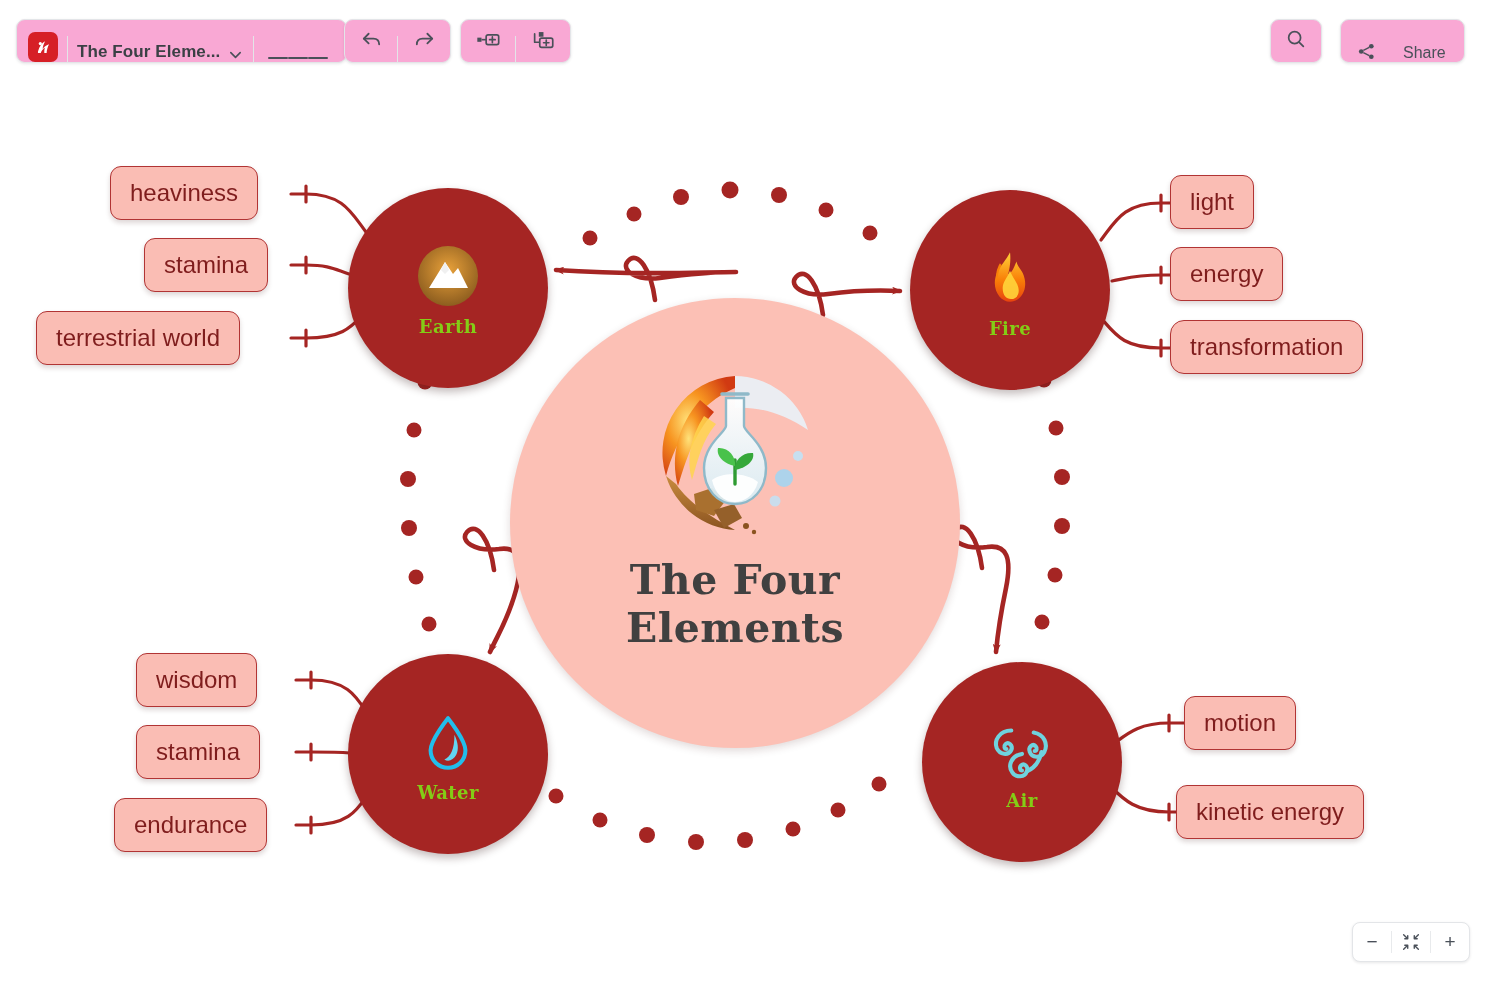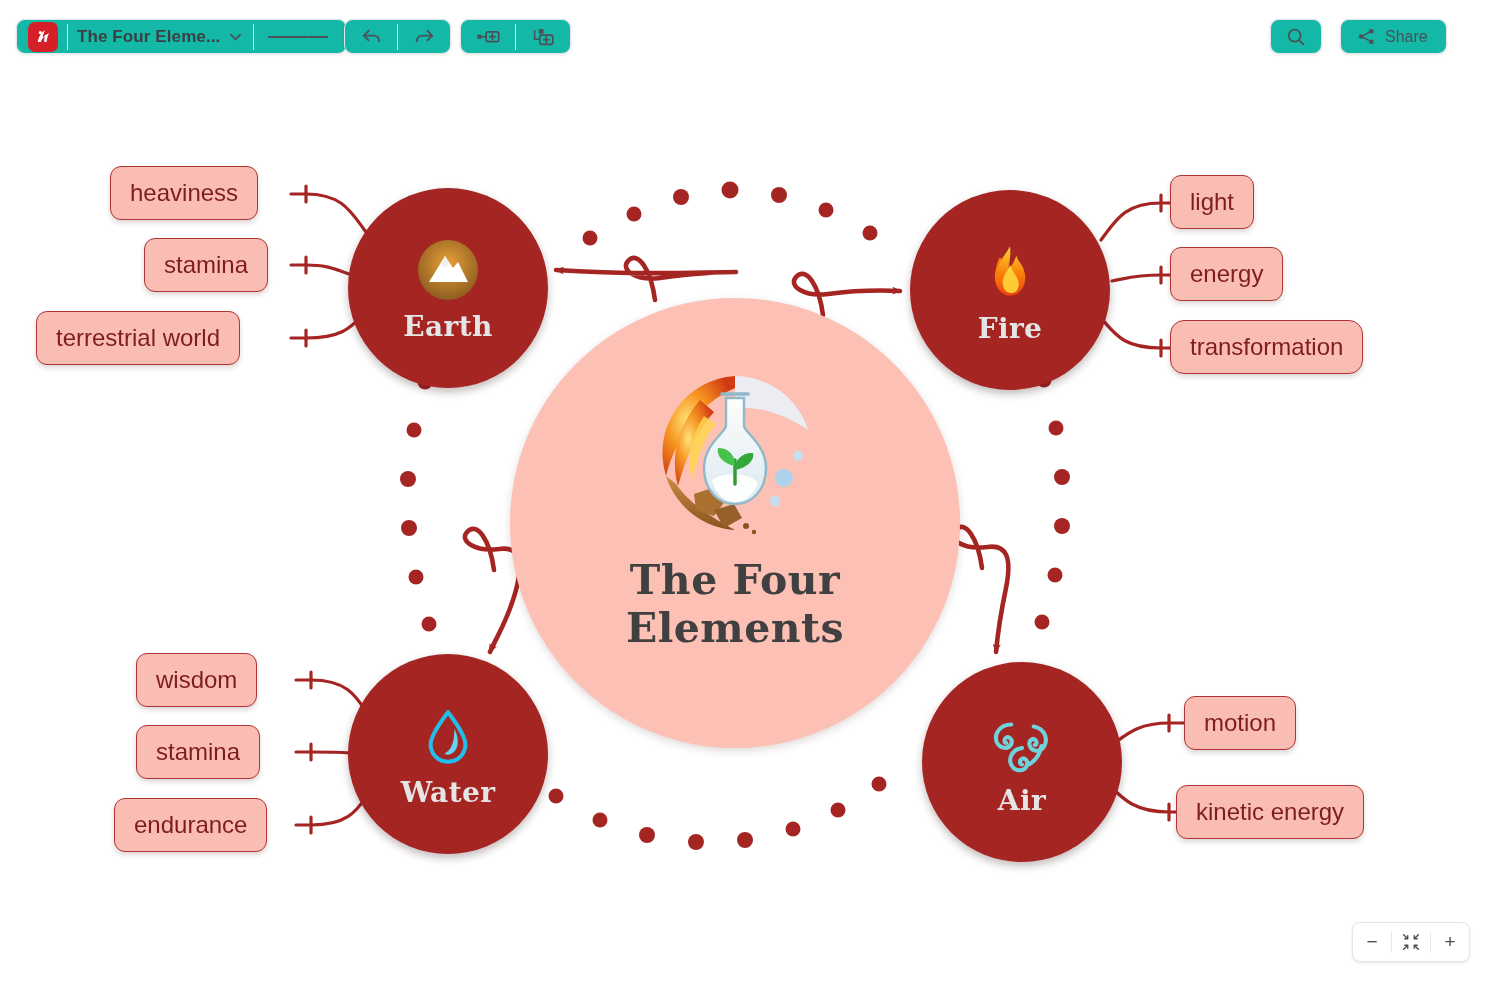--- a/index.html
+++ b/index.html
@@ -9,24 +9,24 @@
     background: #ffffff;
     font-family: "Liberation Sans", sans-serif;
     overflow: hidden;
   }
   #app { position: relative; width: 1490px; height: 981px; background:#fff; }
 
   
   .toolbar { position:absolute; top:0; left:0; width:1490px; height:88px; z-index:40; }
 
   .tb-group {
-    position:absolute; display:flex; align-items:center;
-    background:#14b8a6; border:1px solid #e3e5e8; border-radius:9px;
+    position:absolute; display:flex; align-items:flex-end;
+    background:#f9a8d4; border:1px solid #e3e5e8; border-radius:9px;
     box-shadow:0 1px 3px rgba(20,20,30,.10);
-    height:35px;
+    height:44px;
   }
   .tb-sep { width:1px; height:26px; background:#e3e5e8; }
 
   #group-doc { left:16px; top:19px; padding:0 4px; }
   .logo-mark {
     width:30px; height:30px; border-radius:7px; background:#D61F26;
     margin:0 9px 0 7px; display:flex; align-items:center; justify-content:center;
     flex:0 0 auto;
   }
   .doc-title {
@@ -36,21 +36,21 @@
   .caret { margin:0 10px 0 5px; display:flex; align-items:center; }
   .hamb { padding:0 14px; display:flex; align-items:center; cursor:pointer; }
   .hamb span { display:block; width:20px; height:2px; background:#4a5059; border-radius:2px; margin:3px 0; }
 
   #group-undo { left:344px; top:19px; }
   #group-add  { left:460px; top:19px; }
   .tb-btn { width:52px; height:46px; display:flex; align-items:center; justify-content:center; cursor:pointer; }
   .tb-btn.wide { width:54px; }
 
   #group-search { left:1270px; top:19px; width:52px; justify-content:center; }
-  #group-share  { left:1340px; top:19px; padding:0 18px 0 15px; gap:8px; cursor:pointer; }
+  #group-share  { left:1340px; top:19px; padding:0 18px 0 15px; gap:26px; cursor:pointer; }
   .share-label { font-size:16px; color:#4a5059; }
 
   
   #zoom-ctl {
     position:absolute; left:1352px; top:922px; height:40px;
     display:flex; align-items:center; z-index:40;
     background:#fff; border:1px solid #e3e5e8; border-radius:8px;
     box-shadow:0 1px 3px rgba(20,20,30,.10);
   }
   .zbtn { width:38px; height:38px; display:flex; align-items:center; justify-content:center; cursor:pointer; color:#4a5059; font-size:19px; }
@@ -75,21 +75,21 @@
   }
 
   
   .elem-node {
     position:absolute; width:200px; height:200px; border-radius:50%;
     background:#A52523; box-shadow:0 4px 9px rgba(40,10,10,.28);
     display:flex; flex-direction:column; align-items:center; justify-content:center;
     z-index:22; cursor:pointer;
   }
   .elem-icon { width:72px; height:72px; display:flex; align-items:center; justify-content:center; margin-bottom:4px; }
-  .elem-label { font-family:"DejaVu Serif", serif; font-weight:bold; font-size:28px; color:#e5e5e5; letter-spacing:.4px; }
+  .elem-label { font-family:"DejaVu Serif", serif; font-weight:bold; font-size:18px; color:#84cc16; letter-spacing:.4px; }
 
   #node-earth { left:348px; top:188px; }
   #node-fire  { left:910px; top:190px; }
   #node-water { left:348px; top:654px; }
   #node-air   { left:922px; top:662px; }
 
   
   .leaf {
     position:absolute; background:#FABDB4; border:1.6px solid #B13434;
     border-radius:11px; color:#7f1d1d; font-size:24px; line-height:1;

